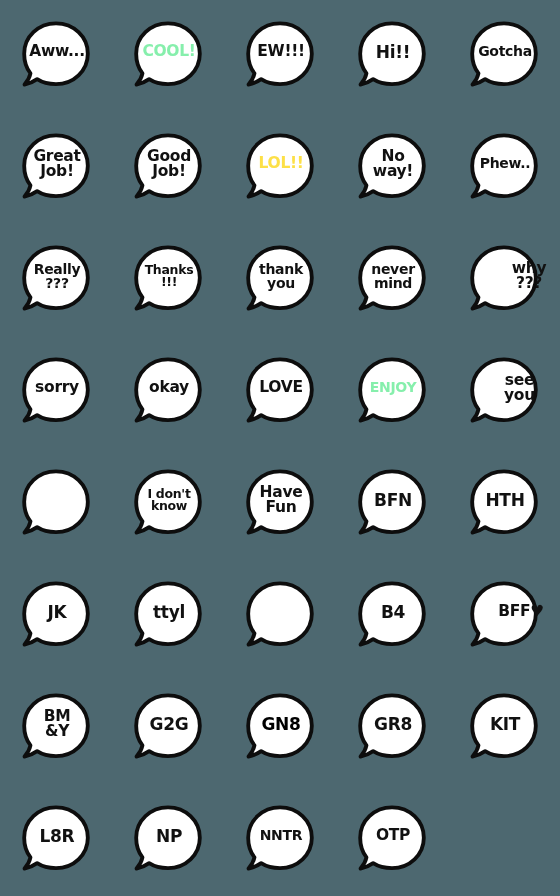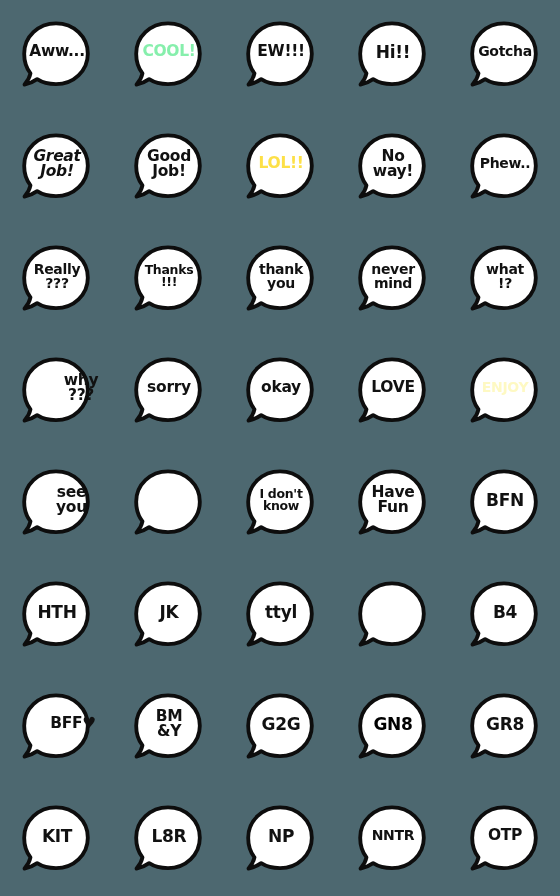--- a/index.html
+++ b/index.html
@@ -108,21 +108,21 @@
     <div class="emoji-cell">
       <svg class="bubble-svg" viewBox="0 0 100 100">
         <path class="bubble-body" d="M50 6 C74 6 93 24 93 47 C93 70 74 88 50 88 C40 88 31 85.5 24.5 81.3 C20 84.5 13.5 87.5 7.5 88.6 C11.5 84 14.5 78.5 15.5 73.5 C10 66.5 7 57.3 7 47 C7 24 26 6 50 6 Z" fill="#ffffff" stroke="#0d0d0d"></path>
       </svg>
       <div class="bubble-label" data-size="md" data-lines="1" style="color: rgb(17, 17, 17);">Gotcha</div>
     </div>
     <div class="emoji-cell">
       <svg class="bubble-svg" viewBox="0 0 100 100">
         <path class="bubble-body" d="M50 6 C74 6 93 24 93 47 C93 70 74 88 50 88 C40 88 31 85.5 24.5 81.3 C20 84.5 13.5 87.5 7.5 88.6 C11.5 84 14.5 78.5 15.5 73.5 C10 66.5 7 57.3 7 47 C7 24 26 6 50 6 Z" fill="#ffffff" stroke="#0d0d0d"></path>
       </svg>
-      <div class="bubble-label" data-size="lg" data-lines="2" style="color: rgb(17, 17, 17); font-style: italic;">Great
+      <div class="bubble-label" data-size="lg" data-lines="2" style="color: rgb(17, 17, 17);">Great
 Job!</div>
     </div>
     <div class="emoji-cell">
       <svg class="bubble-svg" viewBox="0 0 100 100">
         <path class="bubble-body" d="M50 6 C74 6 93 24 93 47 C93 70 74 88 50 88 C40 88 31 85.5 24.5 81.3 C20 84.5 13.5 87.5 7.5 88.6 C11.5 84 14.5 78.5 15.5 73.5 C10 66.5 7 57.3 7 47 C7 24 26 6 50 6 Z" fill="#ffffff" stroke="#0d0d0d"></path>
       </svg>
       <div class="bubble-label" data-size="lg" data-lines="2" style="color: rgb(17, 17, 17);">Good
 Job!</div>
     </div>
     <div class="emoji-cell">
@@ -169,27 +169,20 @@
       <svg class="bubble-svg" viewBox="0 0 100 100">
         <path class="bubble-body" d="M50 6 C74 6 93 24 93 47 C93 70 74 88 50 88 C40 88 31 85.5 24.5 81.3 C20 84.5 13.5 87.5 7.5 88.6 C11.5 84 14.5 78.5 15.5 73.5 C10 66.5 7 57.3 7 47 C7 24 26 6 50 6 Z" fill="#ffffff" stroke="#0d0d0d"></path>
       </svg>
       <div class="bubble-label" data-size="md" data-lines="2" style="color: rgb(17, 17, 17);">never
 mind</div>
     </div>
     <div class="emoji-cell">
       <svg class="bubble-svg" viewBox="0 0 100 100">
         <path class="bubble-body" d="M50 6 C74 6 93 24 93 47 C93 70 74 88 50 88 C40 88 31 85.5 24.5 81.3 C20 84.5 13.5 87.5 7.5 88.6 C11.5 84 14.5 78.5 15.5 73.5 C10 66.5 7 57.3 7 47 C7 24 26 6 50 6 Z" fill="#ffffff" stroke="#0d0d0d"></path>
       </svg>
-      <div class="bubble-label" data-size="md" data-lines="2" style="color: rgb(17, 17, 17);">what
-!?</div>
-    </div>
-    <div class="emoji-cell">
-      <svg class="bubble-svg" viewBox="0 0 100 100">
-        <path class="bubble-body" d="M50 6 C74 6 93 24 93 47 C93 70 74 88 50 88 C40 88 31 85.5 24.5 81.3 C20 84.5 13.5 87.5 7.5 88.6 C11.5 84 14.5 78.5 15.5 73.5 C10 66.5 7 57.3 7 47 C7 24 26 6 50 6 Z" fill="#ffffff" stroke="#0d0d0d"></path>
-      </svg>
       <div class="bubble-label" data-size="lg" data-lines="2" style="color: rgb(17, 17, 17); padding-left: 48px;">why
 ???</div>
     </div>
     <div class="emoji-cell">
       <svg class="bubble-svg" viewBox="0 0 100 100">
         <path class="bubble-body" d="M50 6 C74 6 93 24 93 47 C93 70 74 88 50 88 C40 88 31 85.5 24.5 81.3 C20 84.5 13.5 87.5 7.5 88.6 C11.5 84 14.5 78.5 15.5 73.5 C10 66.5 7 57.3 7 47 C7 24 26 6 50 6 Z" fill="#ffffff" stroke="#0d0d0d"></path>
       </svg>
       <div class="bubble-label" data-size="lg" data-lines="1" style="color: rgb(17, 17, 17); text-align: center;">sorry</div>
     </div>
     <div class="emoji-cell">
@@ -201,21 +194,21 @@
     <div class="emoji-cell">
       <svg class="bubble-svg" viewBox="0 0 100 100">
         <path class="bubble-body" d="M50 6 C74 6 93 24 93 47 C93 70 74 88 50 88 C40 88 31 85.5 24.5 81.3 C20 84.5 13.5 87.5 7.5 88.6 C11.5 84 14.5 78.5 15.5 73.5 C10 66.5 7 57.3 7 47 C7 24 26 6 50 6 Z" fill="#ffffff" stroke="#0d0d0d"></path>
       </svg>
       <div class="bubble-label" data-size="lg" data-lines="1" style="color: rgb(17, 17, 17);">LOVE</div>
     </div>
     <div class="emoji-cell">
       <svg class="bubble-svg" viewBox="0 0 100 100">
         <path class="bubble-body" d="M50 6 C74 6 93 24 93 47 C93 70 74 88 50 88 C40 88 31 85.5 24.5 81.3 C20 84.5 13.5 87.5 7.5 88.6 C11.5 84 14.5 78.5 15.5 73.5 C10 66.5 7 57.3 7 47 C7 24 26 6 50 6 Z" fill="#ffffff" stroke="#0d0d0d"></path>
       </svg>
-      <div class="bubble-label" data-size="md" data-lines="1" style="color: #fef9c3;">ENJOY</div>
+      <div class="bubble-label" data-size="md" data-lines="1" style="color: #86efac;">ENJOY</div>
     </div>
     <div class="emoji-cell">
       <svg class="bubble-svg" viewBox="0 0 100 100">
         <path class="bubble-body" d="M50 6 C74 6 93 24 93 47 C93 70 74 88 50 88 C40 88 31 85.5 24.5 81.3 C20 84.5 13.5 87.5 7.5 88.6 C11.5 84 14.5 78.5 15.5 73.5 C10 66.5 7 57.3 7 47 C7 24 26 6 50 6 Z" fill="#ffffff" stroke="#0d0d0d"></path>
       </svg>
       <div class="bubble-label" data-size="lg" data-lines="2" style="color: rgb(17, 17, 17); padding-left: 29px;">see
 you</div>
     </div>
     <div class="emoji-cell">
       <svg class="bubble-svg" viewBox="0 0 100 100">

